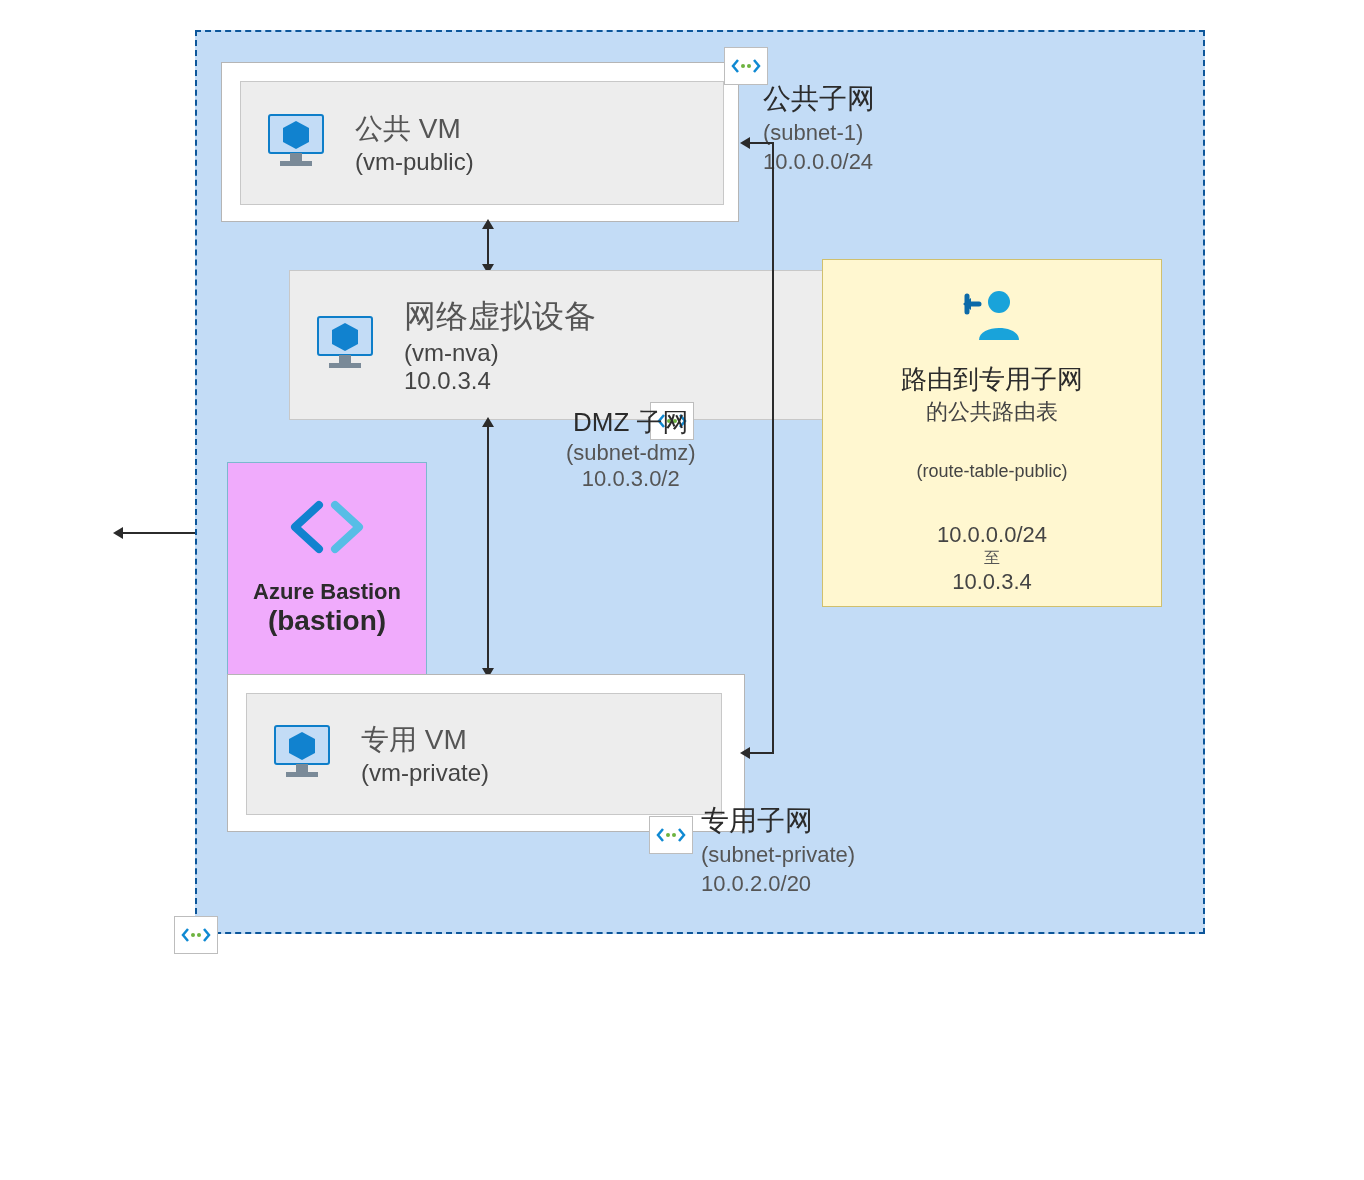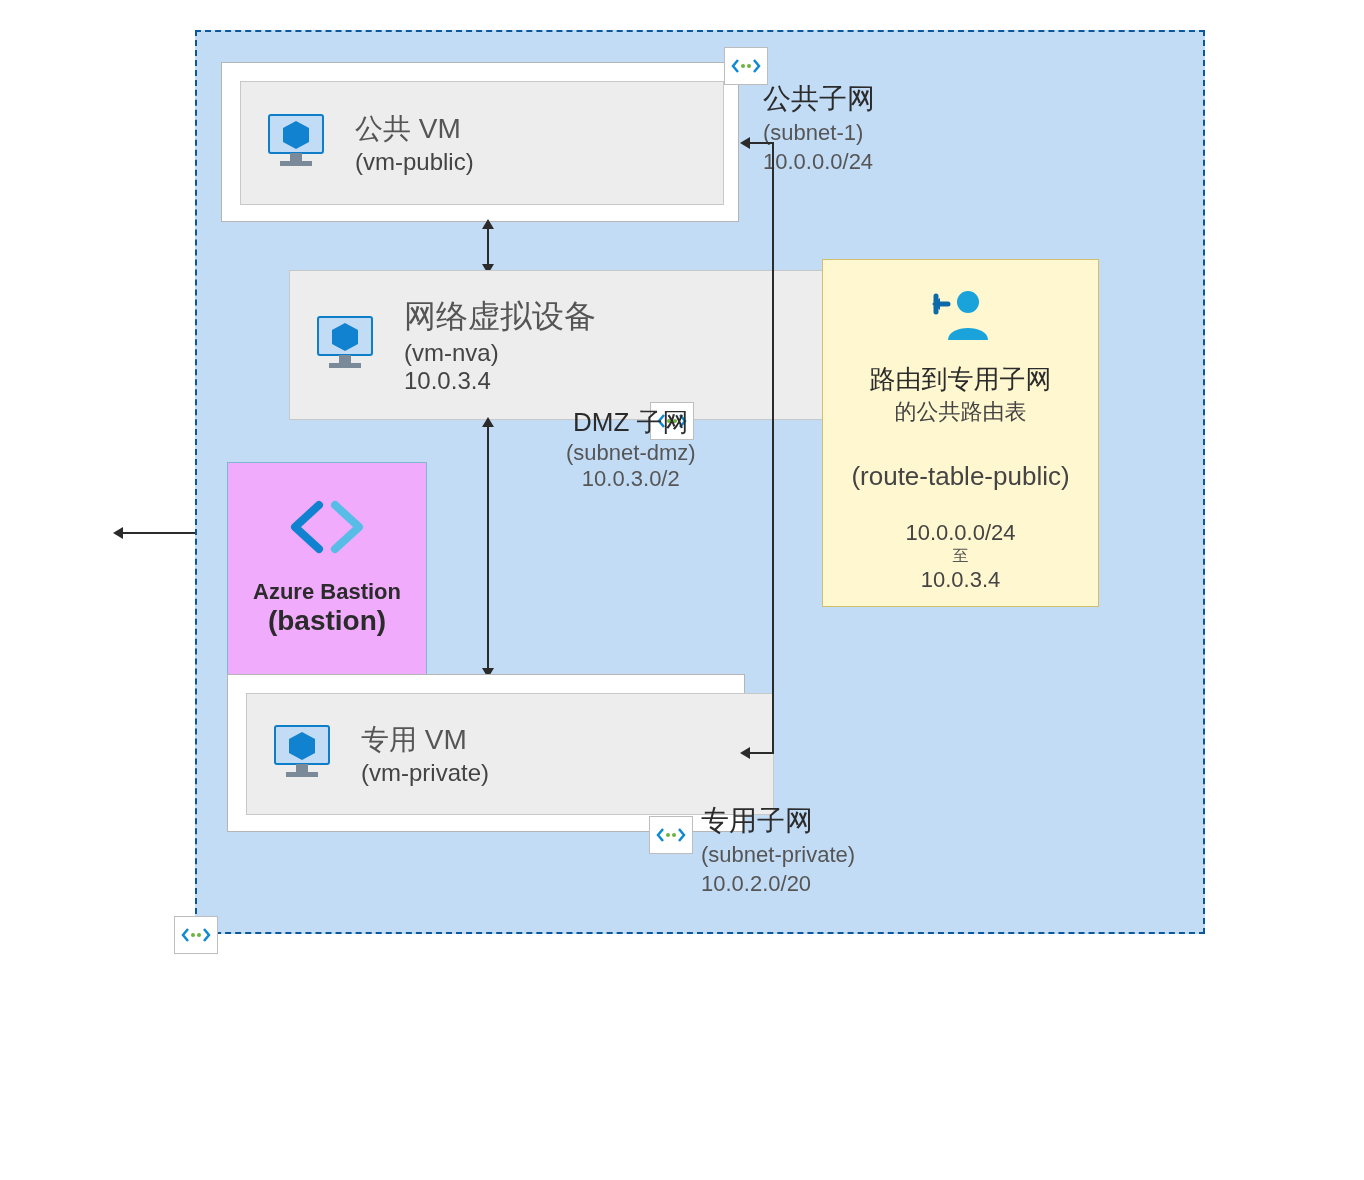--- a/index.html
+++ b/index.html
@@ -44,21 +44,21 @@
     position: absolute;
     background: #ededed;
     border: 1px solid #c8c8c8;
     display: flex;
     align-items: center;
     padding: 14px 20px;
     gap: 24px;
   }
   .vm-box.public { left: 18px; top: 18px; width: 484px; height: 124px; }
   .vm-box.nva { left: 48px; top: 238px; width: 577px; height: 150px; margin-left: 44px; }
-  .vm-box.private { left: 18px; top: 18px; width: 528px; height: 122px; }
+  .vm-box.private { left: 18px; top: 18px; width: 476px; height: 122px; }
 
   .vm-icon-wrap { width: 70px; text-align: center; }
   .vm-text .title { font-size: 28px; color: #555; }
   .vm-text .sub { font-size: 24px; color: #444; }
   .vm-text .ip { font-size: 24px; color: #444; }
 
   
   .bastion {
     position: absolute;
     left: 30px; top: 430px;
@@ -69,30 +69,30 @@
     padding-top: 34px;
   }
   .bastion-icon { margin: 0 auto 22px; width: 88px; height: 60px; }
   .bastion-title { font-size: 22px; font-weight: 600; color: #2b2b2b; }
   .bastion-sub { font-size: 28px; font-weight: 600; color: #2b2b2b; }
 
   
   .route-box {
     position: absolute;
     left: 625px; top: 227px;
-    width: 277px; height: 348px;
+    width: 340px; height: 348px;
     background: #fff7d0;
     border: 1px solid #d0c06d;
     text-align: center;
     padding: 26px 20px;
   }
   .route-icon { margin: 0 auto 16px; width: 62px; height: 60px; }
   .route-title { font-size: 26px; color: #2b2b2b; }
   .route-sub1 { font-size: 22px; color: #444; margin-bottom: 34px; }
-  .route-sub2 { font-size: 26px; color: #444; margin-bottom: 28px; }
+  .route-sub2 { font-size: 18px; color: #444; margin-bottom: 40px; }
   .route-line { font-size: 22px; color: #444; }
   .route-small { font-size: 16px; color: #555; }
 
   
   .net-badge {
     position: absolute;
     width: 44px; height: 38px;
     background: #fff;
     border: 1px solid #bdbdbd;
     display: flex; align-items: center; justify-content: center;

